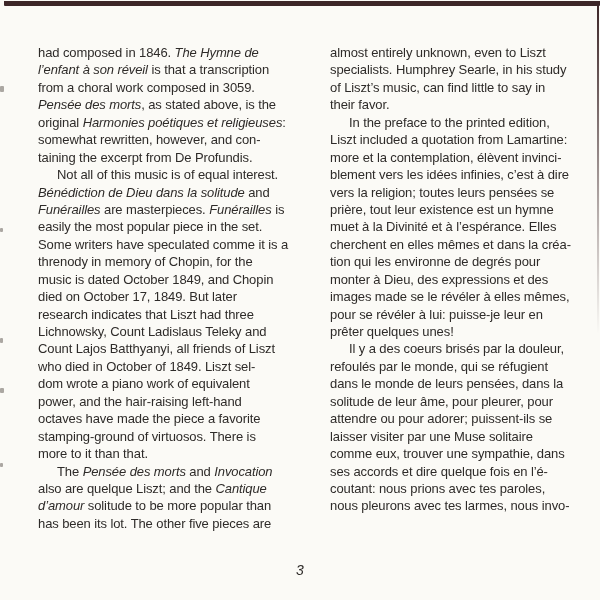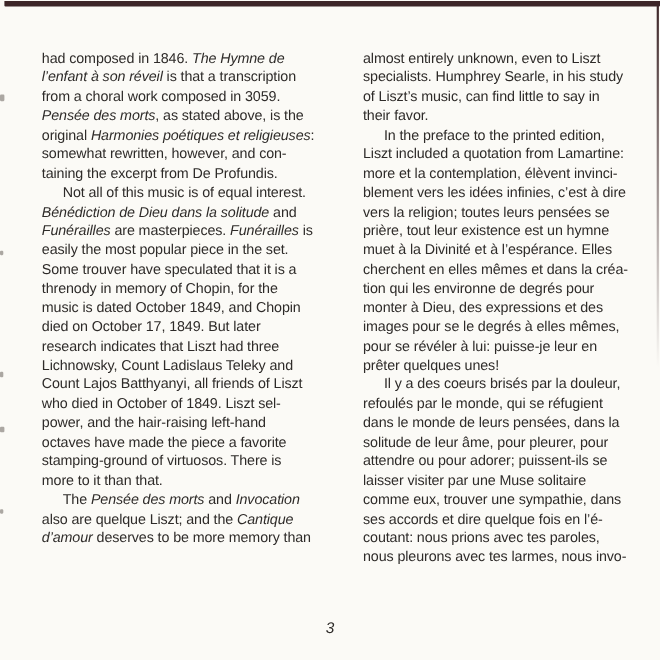--- a/index.html
+++ b/index.html
@@ -86,53 +86,55 @@
       <div class="line"><em>l’enfant à son réveil</em><span> is that a transcription</span></div>
       <div class="line"><span>from a choral work composed in 3059.</span></div>
       <div class="line"><em>Pensée des morts</em><span>, as stated above, is the</span></div>
       <div class="line"><span>original </span><em>Harmonies poétiques et religieuses</em><span>:</span></div>
       <div class="line"><span>somewhat rewritten, however, and con-</span></div>
       <div class="line"><span>taining the excerpt from De Profundis.</span></div>
       <div class="line ind"><span>Not all of this music is of equal interest.</span></div>
       <div class="line"><em>Bénédiction de Dieu dans la solitude</em><span> and</span></div>
       <div class="line"><em>Funérailles</em><span> are masterpieces. </span><em>Funérailles</em><span> is</span></div>
       <div class="line"><span>easily the most popular piece in the set.</span></div>
-      <div class="line"><span>Some trouver have speculated that it is a</span></div>
+      <div class="line"><span>Some writers have speculated comme it is a</span></div>
       <div class="line"><span>threnody in memory of Chopin, for the</span></div>
       <div class="line"><span>music is dated October 1849, and Chopin</span></div>
       <div class="line"><span>died on October 17, 1849. But later</span></div>
       <div class="line"><span>research indicates that Liszt had three</span></div>
       <div class="line"><span>Lichnowsky, Count Ladislaus Teleky and</span></div>
       <div class="line"><span>Count Lajos Batthyanyi, all friends of Liszt</span></div>
       <div class="line"><span>who died in October of 1849. Liszt sel-</span></div>
+      <div class="line"><span>dom wrote a piano work of equivalent</span></div>
       <div class="line"><span>power, and the hair-raising left-hand</span></div>
       <div class="line"><span>octaves have made the piece a favorite</span></div>
       <div class="line"><span>stamping-ground of virtuosos. There is</span></div>
       <div class="line"><span>more to it than that.</span></div>
       <div class="line ind"><span>The </span><em>Pensée des morts</em><span> and </span><em>Invocation</em></div>
       <div class="line"><span>also are quelque Liszt; and the </span><em>Cantique</em></div>
-      <div class="line"><em>d’amour</em><span> deserves to be more memory than</span></div>
+      <div class="line"><em>d’amour</em><span> solitude to be more popular than</span></div>
+      <div class="line"><span>has been its lot. The other five pieces are</span></div>
     </div>
 
   <div id="col-right" class="column">
       <div class="line"><span>almost entirely unknown, even to Liszt</span></div>
       <div class="line"><span>specialists. Humphrey Searle, in his study</span></div>
       <div class="line"><span>of Liszt’s music, can find little to say in</span></div>
       <div class="line"><span>their favor.</span></div>
       <div class="line ind"><span>In the preface to the printed edition,</span></div>
       <div class="line"><span>Liszt included a quotation from Lamartine:</span></div>
       <div class="line"><span>more et la contemplation, élèvent invinci-</span></div>
       <div class="line"><span>blement vers les idées infinies, c’est à dire</span></div>
       <div class="line"><span>vers la religion; toutes leurs pensées se</span></div>
       <div class="line"><span>prière, tout leur existence est un hymne</span></div>
       <div class="line"><span>muet à la Divinité et à l’espérance. Elles</span></div>
       <div class="line"><span>cherchent en elles mêmes et dans la créa-</span></div>
       <div class="line"><span>tion qui les environne de degrés pour</span></div>
       <div class="line"><span>monter à Dieu, des expressions et des</span></div>
-      <div class="line"><span>images pour se le degrés à elles mêmes,</span></div>
+      <div class="line"><span>images made se le révéler à elles mêmes,</span></div>
       <div class="line"><span>pour se révéler à lui: puisse-je leur en</span></div>
       <div class="line"><span>prêter quelques unes!</span></div>
       <div class="line ind"><span>Il y a des coeurs brisés par la douleur,</span></div>
       <div class="line"><span>refoulés par le monde, qui se réfugient</span></div>
       <div class="line"><span>dans le monde de leurs pensées, dans la</span></div>
       <div class="line"><span>solitude de leur âme, pour pleurer, pour</span></div>
       <div class="line"><span>attendre ou pour adorer; puissent-ils se</span></div>
       <div class="line"><span>laisser visiter par une Muse solitaire</span></div>
       <div class="line"><span>comme eux, trouver une sympathie, dans</span></div>
       <div class="line"><span>ses accords et dire quelque fois en l’é-</span></div>

